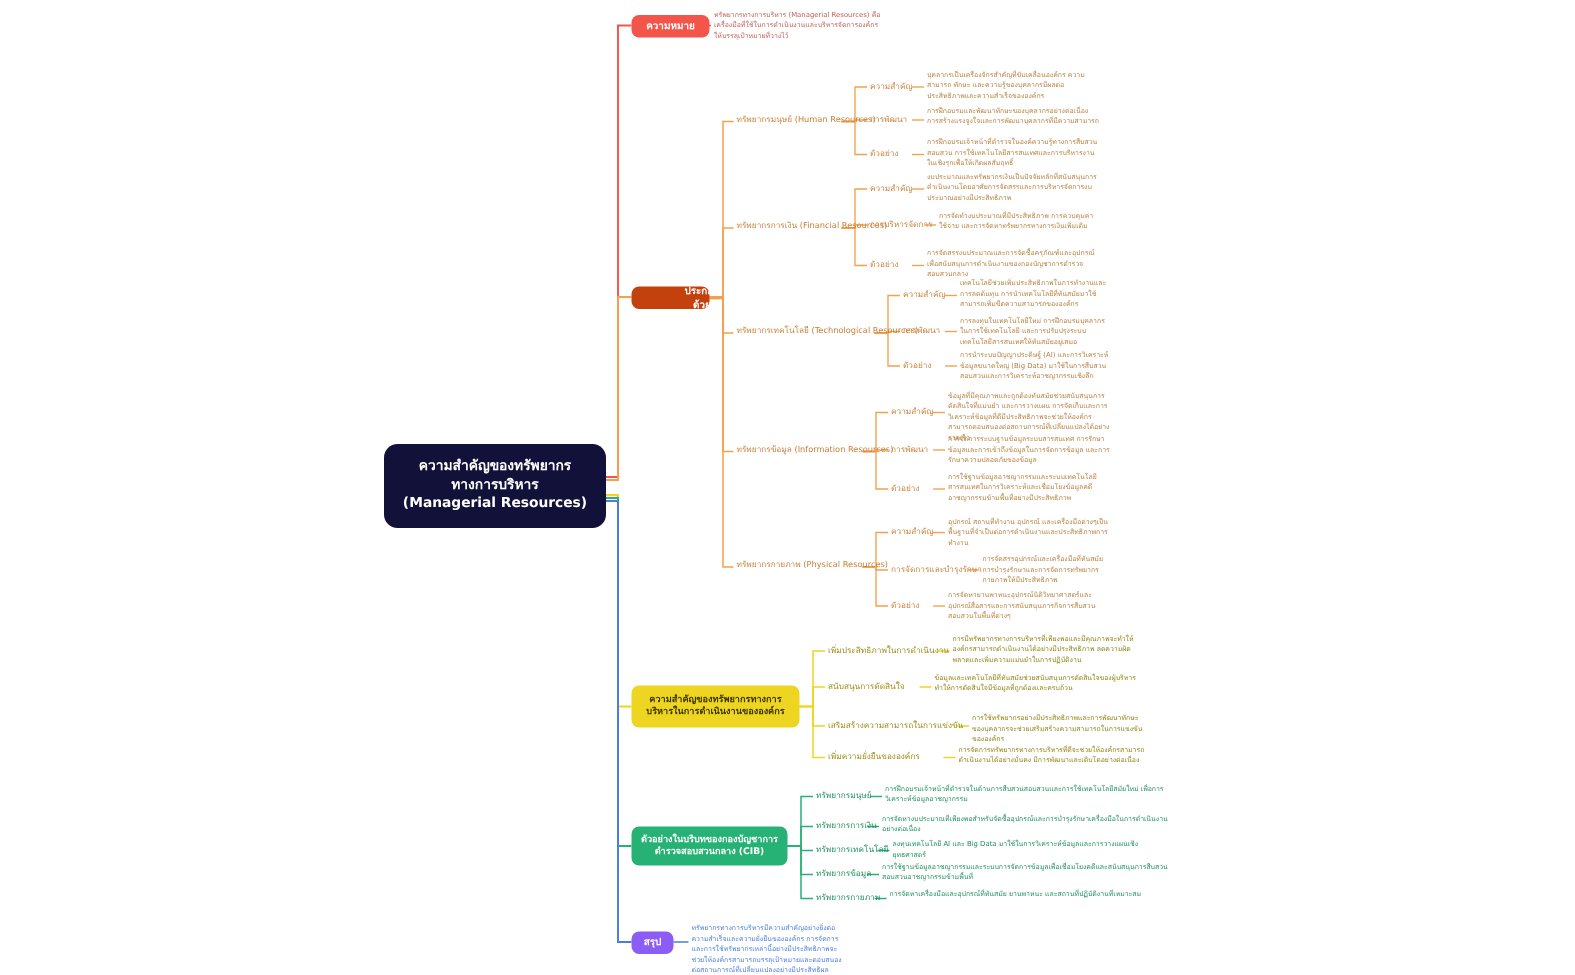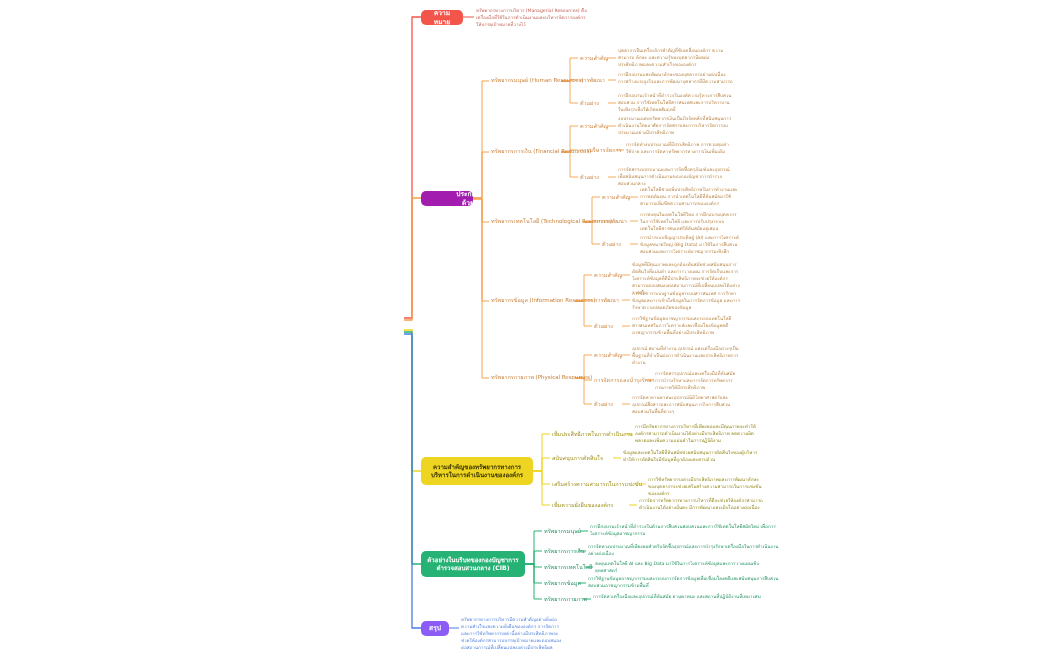--- a/index.html
+++ b/index.html
@@ -23,26 +23,26 @@
   }
   .root span{display:block;}
 
   
   .pill{
     border-radius:5px;color:#ffffff;font-size:6.6px;font-weight:700;
     display:flex;align-items:center;justify-content:center;text-align:center;
     padding:3px 5px;line-height:1.35;box-sizing:border-box;
   }
   .pill.red{background:#f4554b;}
-  .pill.orange{background:#a21caf;padding-left:47px;}
+  .pill.orange{background:#c2410c;padding-left:47px;}
   .pill.yellow{background:#edd521;color:#3b3200;}
   .pill.green{background:#27b275;}
   .pill.blue{background:#8b5cf6;}
 
-  .p-red{left:421px;top:10px;width:42px;height:15px;}
+  .p-red{left:421px;top:10px;width:52px;height:15px;}
   .p-orange{left:421px;top:191px;width:52px;height:15px;}
   .p-yellow{left:421px;top:457px;width:112px;height:28px;font-size:6.1px;}
   .p-green{left:421px;top:551px;width:104px;height:26px;font-size:6.1px;}
   .p-blue{left:421px;top:621px;width:28px;height:15px;}
 
   
   .lbl{
     position:absolute;font-size:5.5px;line-height:1.4;white-space:nowrap;
   }
   .lbl.res{color:#c9803a;}
@@ -132,20 +132,27 @@
     <path d="M525 564 L534 564 L534 599 L542 599" fill="none" stroke="#27b275" stroke-width="1"></path>
     <path d="M580 531 L588 531" fill="none" stroke="#27b275" stroke-width="1"></path>
     <path d="M578 551 L586 551" fill="none" stroke="#27b275" stroke-width="1"></path>
     <path d="M585 567 L593 567" fill="none" stroke="#27b275" stroke-width="1"></path>
     <path d="M578 583 L586 583" fill="none" stroke="#27b275" stroke-width="1"></path>
     <path d="M583 599 L591 599" fill="none" stroke="#27b275" stroke-width="1"></path>
 
     <path d="M449 628 L459 628" fill="none" stroke="#4a7ddd" stroke-width="1"></path>
   </svg>
 
+  <div class="node root">
+    <div>
+      <span>ความสำคัญของทรัพยากร</span>
+      <span>ทางการบริหาร</span>
+      <span>(Managerial Resources)</span>
+    </div>
+  </div>
 
   <div class="node pill red p-red">ความหมาย</div>
   <div class="detail red" style="left:476px;top:8px;width:112px;">ทรัพยากรทางการบริหาร (Managerial Resources) คือเครื่องมือที่ใช้ในการดำเนินงานและบริหารจัดการองค์กรให้บรรลุเป้าหมายที่วางไว้</div>
 
   <div class="node pill orange p-orange">ประกอบด้วย</div>
 
   <div class="lbl res" style="left:491px;top:77px;">ทรัพยากรมนุษย์ (Human Resources)</div>
   <div class="lbl sub" style="left:580px;top:55px;">ความสำคัญ</div>
   <div class="detail" style="left:618px;top:48px;width:116px;">บุคลากรเป็นเครื่องจักรสำคัญที่ขับเคลื่อนองค์กร ความสามารถ ทักษะ และความรู้ของบุคลากรมีผลต่อประสิทธิภาพและความสำเร็จขององค์กร</div>
   <div class="lbl sub" style="left:580px;top:77px;">การพัฒนา</div>

